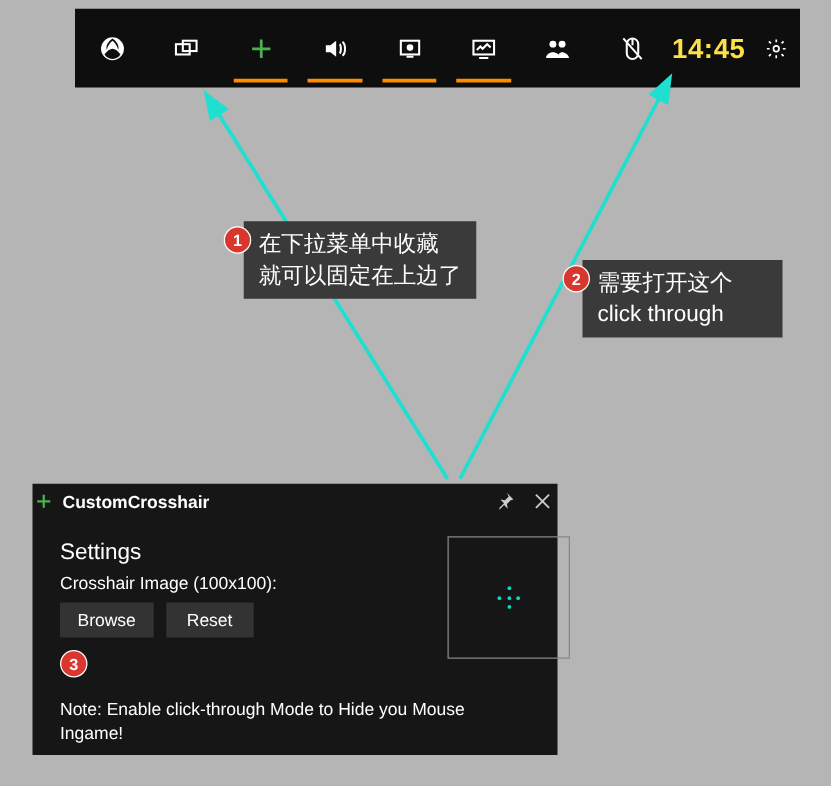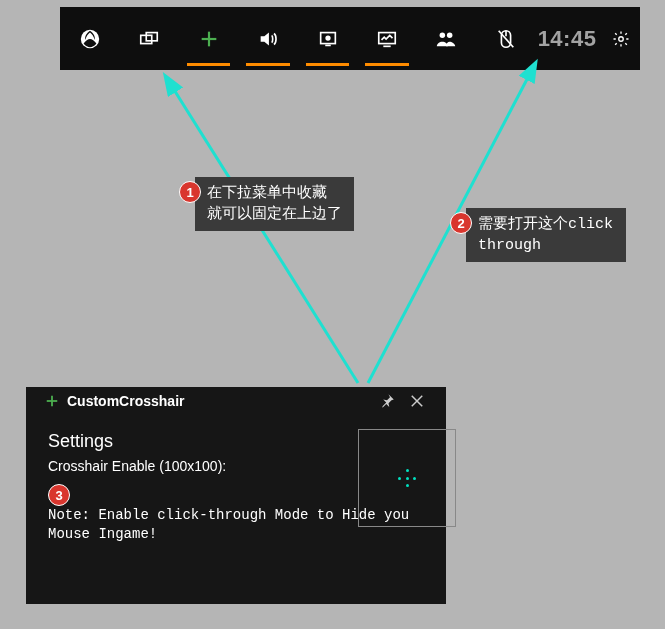--- a/index.html
+++ b/index.html
@@ -15,21 +15,21 @@
   
   .topbar {
     position: absolute;
     top: 7px;
     left: 60px;
     width: 580px;
     height: 63px;
     background: #0e0e0e;
     display: flex;
     align-items: center;
-    color: #a3a3a3;
+    color: #fde047;
   }
   .topbar .slot {
     height: 63px;
     display: flex;
     align-items: center;
     justify-content: center;
     position: relative;
   }
   .icon-slot { width: 60px; }
   .underline::after {
@@ -75,42 +75,41 @@
     justify-content: center;
     margin-right: -6px;
     z-index: 2;
     flex: 0 0 auto;
     border: 1px solid #fff;
     margin-top: 4px;
   }
   .callout-box {
     background: #3a3a3a;
     color: #fff;
-    font-size: 15px;
+    font-size: 18px;
     line-height: 1.4;
     padding: 6px 12px;
     white-space: pre-line;
-    font-family: Liberation Mono, monospace;
   }
 
   
   .panel {
     position: absolute;
     left: 26px;
     top: 387px;
     width: 420px;
     height: 217px;
     background: #161616;
     color: #fff;
   }
   .panel-header {
     height: 28px;
     display: flex;
     align-items: center;
-    padding: 0 17px;
+    padding: 0 0;
     gap: 6px;
   }
   .panel-title {
     font-size: 14px;
     font-weight: 600;
     flex: 1;
     color: #fff;
   }
   .hdr-icon {
     width: 24px; height: 24px;
@@ -141,23 +140,22 @@
   }
   .note3-row {
     display: flex;
     align-items: center;
     gap: 8px;
     margin-top: 10px;
   }
   .note3-row .badge { margin: 0; }
   .note-text {
     font-size: 14px;
-    margin-top: 0;
+    margin-top: 16px;
     line-height: 1.35;
-    font-family: Liberation Mono, monospace;
   }
 
   .preview-box {
     position: absolute;
     right: -10px;
     top: 14px;
     width: 98px;
     height: 98px;
     border: 1px solid #888;
     display: flex;
@@ -289,21 +287,25 @@
     <span class="hdr-icon">
       <svg class="ico-s" viewBox="0 0 24 24" stroke="#ccc" stroke-width="2">
           <line x1="5" y1="5" x2="19" y2="19"></line>
           <line x1="19" y1="5" x2="5" y2="19"></line>
         </svg>
     </span>
   </div>
 
   <div class="panel-body">
     <div class="settings-heading">Settings</div>
-    <div class="field-label">Crosshair Enable (100x100):</div>
+    <div class="field-label">Crosshair Image (100x100):</div>
+    <div class="btn-row">
+      <button class="btn">Browse</button>
+      <button class="btn">Reset</button>
+    </div>
     <div class="note3-row">
       <div class="badge">3</div>
     </div>
     <div class="note-text">Note: Enable click-through Mode to Hide you Mouse Ingame!</div>
 
     <div class="preview-box">
       <div class="crosshair-dots">
         <span class="cd-center"></span>
           <span class="cd-up"></span>
           <span class="cd-down"></span>

